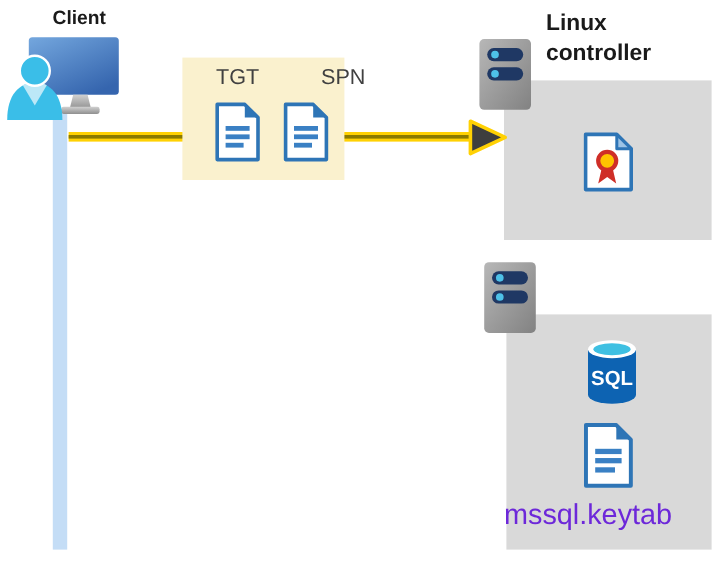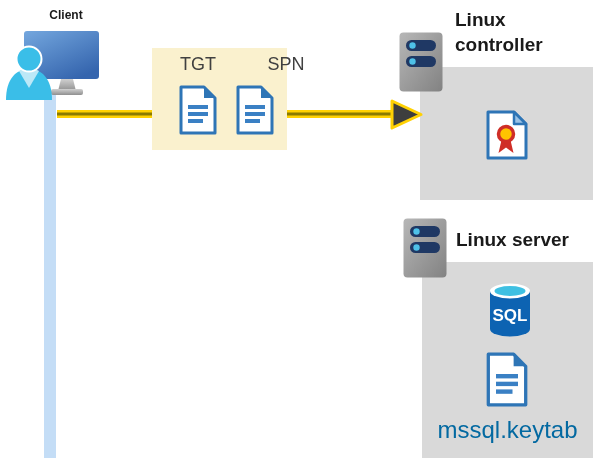--- a/index.html
+++ b/index.html
@@ -5,21 +5,21 @@
   * { margin: 0; padding: 0; box-sizing: border-box; }
   html,body { background:#fff; }
   .stage {
     position: relative; width: 600px; height: 468px;
     background: #ffffff; overflow: hidden;
     font-family: "Liberation Sans", "DejaVu Sans", sans-serif;
   }
   .abs { position: absolute; }
 
   .title {
-    font-weight: bold; color: #1a1a1a; line-height: 25px; font-size: 12px;
+    font-weight: bold; color: #1a1a1a; line-height: 25px; font-size: 16px;
   }
   .client-title { left: 24px; top: 3px; width: 84px; text-align: center; }
   .dc-title     { left: 455px; top: 7px; width: 130px; font-size: 19px; }
   .linux-title  { left: 456px; top: 227px; width: 140px; font-size: 19px; }
 
   .timeline {
     left: 44px; top: 92px; width: 12px; height: 366px;
     background: #c4ddf6; z-index: 0;
   }
 
@@ -46,22 +46,22 @@
   .client-icon { left: 4px; top: 26px; width: 102px; height: 76px; z-index: 2; }
   .server-icon { width: 44px; height: 60px; z-index: 3; }
   .dc-server    { left: 399px; top: 32px; }
   .linux-server { left: 403px; top: 218px; }
 
   .cert-icon   { left: 486px; top: 110px; width: 42px; height: 50px; z-index: 1; }
   .sql-icon    { left: 488px; top: 282px; width: 44px; height: 56px; z-index: 1; }
   .keytab-icon { left: 485px; top: 352px; width: 44px; height: 55px; z-index: 1; }
 
   .keytab-label {
-    left: 420px; top: 416px; width: 175px; text-align: center;
-    font-size: 24px; color: #0369a1; z-index: 1;
+    left: 420px; top: 416px; width: 175px; text-align: left;
+    font-size: 24px; color: #6d28d9; z-index: 1;
   }
   svg { display: block; }
 </style>
 </head>
 <body>
 
 <div class="stage">
 
   <div class="abs title client-title">Client</div>
 
@@ -145,21 +145,20 @@
           <stop offset="1" stop-color="#828282"></stop>
       </linearGradient>
     </defs>
     <rect x="0.5" y="0.5" width="43" height="59" rx="4" fill="url(#srv2)"></rect>
     <rect x="7" y="8" width="30" height="11" rx="5.5" fill="#1f3864"></rect>
     <circle cx="13.5" cy="13.5" r="3.2" fill="#4ec1e8"></circle>
     <rect x="7" y="24" width="30" height="11" rx="5.5" fill="#1f3864"></rect>
     <circle cx="13.5" cy="29.5" r="3.2" fill="#4ec1e8"></circle>
   </svg>
 
-  <div class="abs title linux-title">Linux server</div>
 
   <svg class="abs sql-icon" viewBox="0 0 44 56">
     <path d="M2,9 v38 a20,7.5 0 0 0 40,0 v-38 z" fill="#0d63b2"></path>
     <ellipse cx="22" cy="9" rx="20" ry="7.5" fill="#ffffff"></ellipse>
     <ellipse cx="22" cy="9" rx="15.5" ry="5" fill="#3fc0e2"></ellipse>
     <text x="22" y="39" text-anchor="middle" font-family="Liberation Sans, sans-serif" font-size="17" font-weight="bold" fill="#ffffff">SQL</text>
   </svg>
 
   <svg class="abs keytab-icon" viewBox="0 0 40 50">
     <path d="M3,2 h23 l11,11 v35 h-34 z" fill="#fff" stroke="#2e75b6" stroke-width="3" stroke-linejoin="round"></path>

